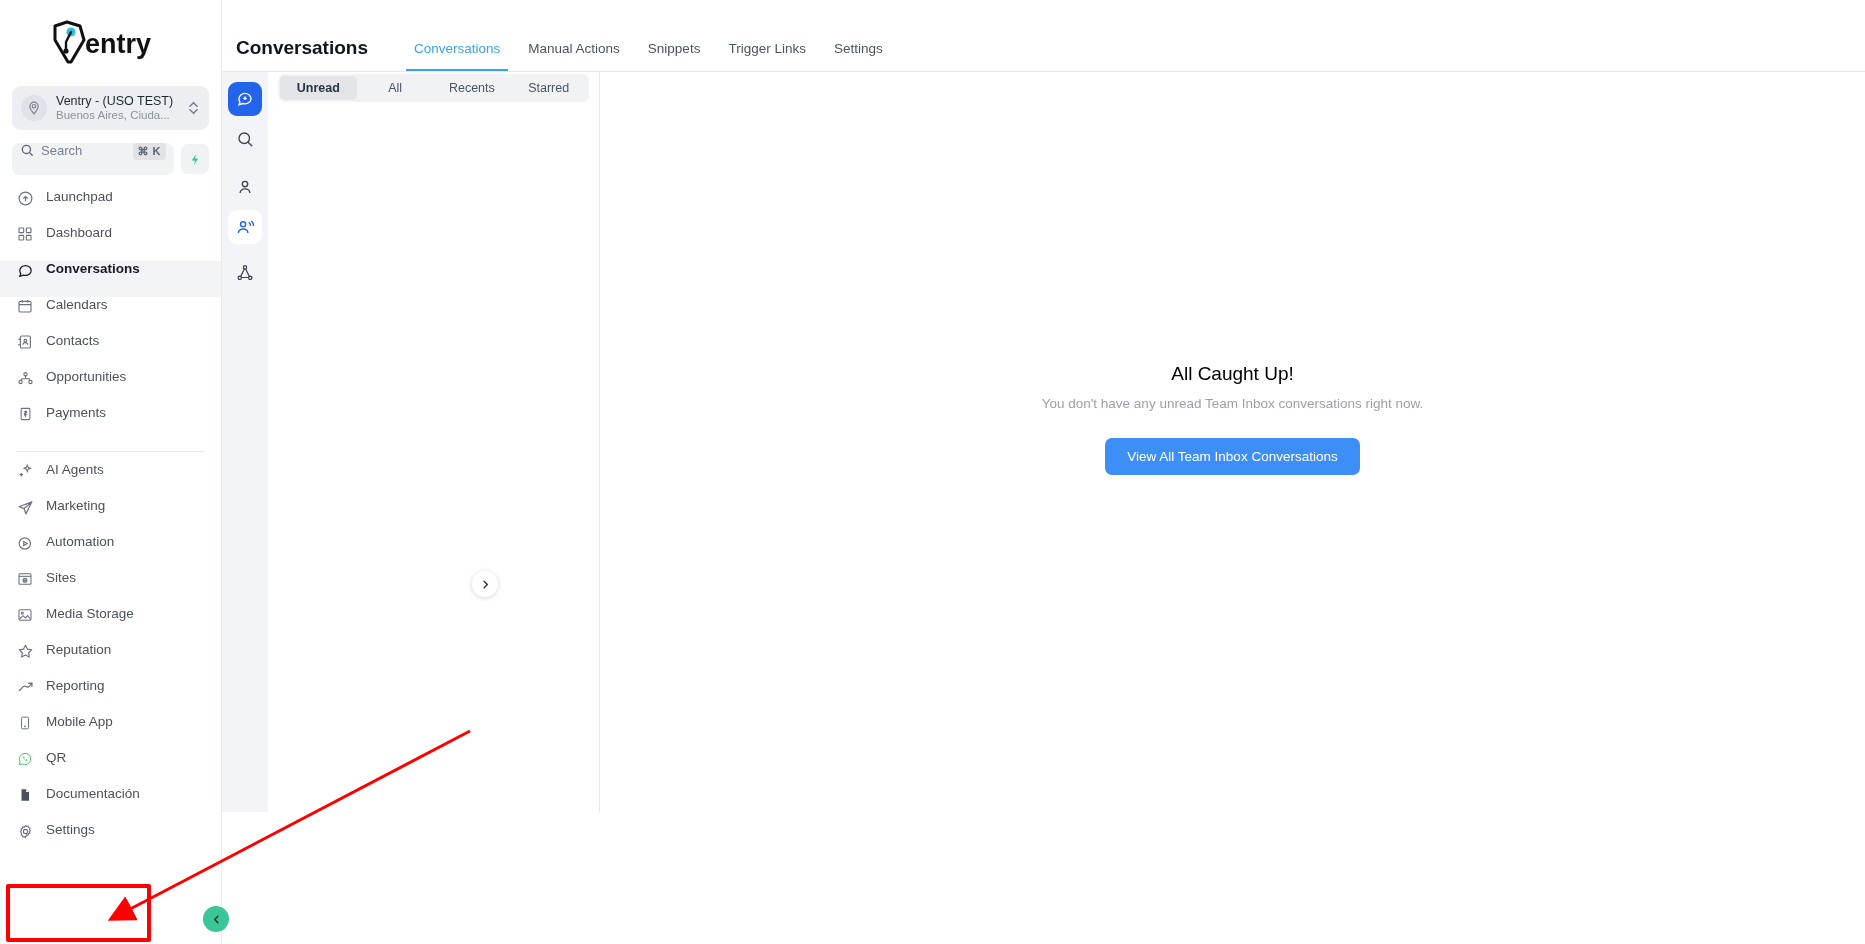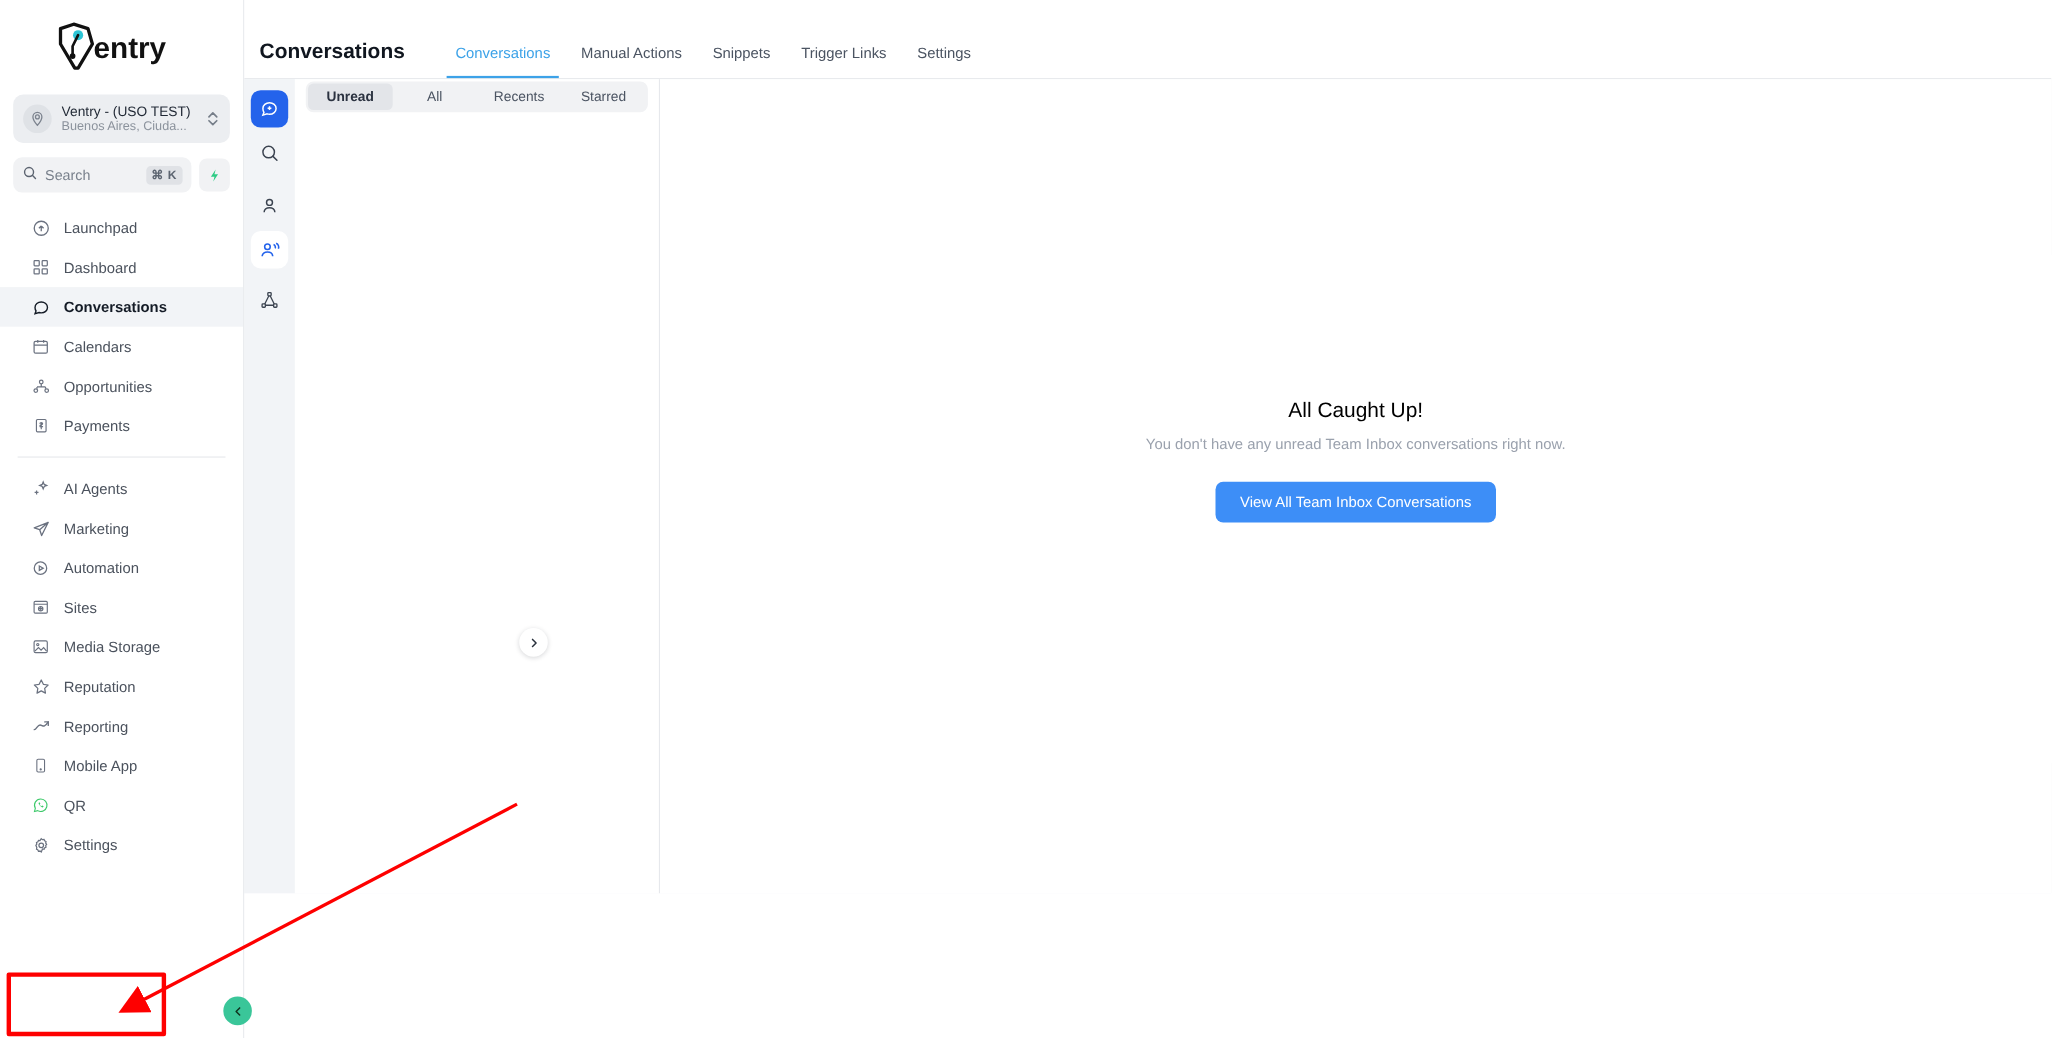--- a/index.html
+++ b/index.html
@@ -31,30 +31,30 @@
     display: flex; align-items: center; justify-content: center; flex: 0 0 26px;
   }
   .loc-text { flex: 1; min-width: 0; line-height: 1.15; }
   .loc-name { font-size: 12.5px; font-weight: 400; color: #1f2733; white-space: nowrap; overflow: hidden; text-overflow: ellipsis; }
   .loc-sub { font-size: 11.5px; color: #8b929c; white-space: nowrap; overflow: hidden; text-overflow: ellipsis; }
   .loc-chev { flex: 0 0 14px; display: flex; flex-direction: column; align-items: center; gap: 2px; color: #737b86; }
 
   .search-row { margin: 13px 12px 0 12px; display: flex; align-items: center; gap: 7px; }
   .search-box {
     flex: 1; height: 32px; background: #f1f2f4; border-radius: 8px;
-    display: flex; align-items: center; padding: 0 8px; gap: 7px; cursor: text;
+    display: flex; align-items: flex-start; padding: 0 8px; gap: 7px; cursor: text;
   }
   .search-ph { flex: 1; font-size: 13px; color: #79818c; }
   .kbd { font-size: 11px; color: #5c6470; background: #e0e2e6; border-radius: 4px; padding: 2px 5px; font-weight: 600; letter-spacing: 0.5px; }
   .spark-btn { width: 28px; height: 30px; background: #f1f2f4; border-radius: 7px; display: flex; align-items: center; justify-content: center; cursor: pointer; }
 
   .nav { margin-top: 14px; flex: 1; overflow: hidden; }
   .nav-item {
-    height: 36px; display: flex; align-items: center; gap: 12px;
-    padding-left: 28px; cursor: pointer; color: #4b525d; font-size: 13.5px;
+    height: 36px; display: flex; align-items: flex-start; gap: 12px;
+    padding-left: 16px; cursor: pointer; color: #4b525d; font-size: 13.5px;
     position: relative;
   }
   .nav-item .ico { width: 18px; height: 18px; flex: 0 0 18px; display: flex; align-items: center; justify-content: center; color: #6b7280; }
   .nav-item.active { background: #f2f4f7; color: #141b26; font-weight: 700; }
   .nav-item.active .ico { color: #141b26; }
   .nav-sep { height: 1px; background: #e6e8ec; margin: 10px 16px 10px 16px; }
 
   
   .main { flex: 1; display: flex; flex-direction: column; min-width: 0; background: #fff; }
   .topbar {
@@ -220,20 +220,31 @@
       <div class="nav-item">
         <span class="ico">
           <svg width="16" height="16" viewBox="0 0 24 24" fill="none" stroke="currentColor" stroke-width="1.7">
               <rect x="3" y="5" width="18" height="16" rx="2"></rect>
               <path d="M3 10h18M8 3v4M16 3v4"></path>
             </svg>
         </span>
         <span>Calendars</span>
       </div>
 
+      <div class="nav-item">
+        <span class="ico">
+          <svg width="16" height="16" viewBox="0 0 24 24" fill="none" stroke="currentColor" stroke-width="1.7">
+              <rect x="5" y="3" width="15" height="18" rx="2"></rect>
+              <path d="M5 8H2M5 16H2"></path>
+              <circle cx="12.5" cy="10" r="2"></circle>
+              <path d="M9 16c0-2 1.6-3 3.5-3s3.5 1 3.5 3"></path>
+            </svg>
+        </span>
+        <span>Contacts</span>
+      </div>
 
       <div class="nav-item">
         <span class="ico">
           <svg width="17" height="17" viewBox="0 0 24 24" fill="none" stroke="currentColor" stroke-width="1.6">
               <circle cx="12" cy="6" r="2.3"></circle>
               <circle cx="5" cy="17" r="2.3"></circle>
               <circle cx="19" cy="17" r="2.3"></circle>
               <path d="M12 8.3v4M12 12.3H6.5M12 12.3h5.5M6.5 12.3v2.4M17.5 12.3v2.4"></path>
             </svg>
         </span>
@@ -337,20 +348,29 @@
       <div class="nav-item">
         <span class="ico">
           <svg width="16" height="16" viewBox="0 0 24 24" fill="none" stroke="#3dc96a" stroke-width="1.5">
               <path d="M12 3.5a8.5 8.5 0 0 0-7.3 12.8L3.5 20.5l4.4-1.1A8.5 8.5 0 1 0 12 3.5z"></path>
               <path d="M9 9c.3 2.5 3.5 5.7 6 6l1-1.5-2-1-1 1c-1-.5-2-1.5-2.5-2.5l1-1-1-2z" fill="#3dc96a" stroke="none"></path>
             </svg>
         </span>
         <span>QR</span>
       </div>
 
+      <div class="nav-item">
+        <span class="ico">
+          <svg width="14" height="16" viewBox="0 0 24 24" fill="#4b525d" stroke="none">
+              <path d="M6 2h8l5 5v15H6z"></path>
+              <path d="M14 2v5h5" fill="#ffffff"></path>
+            </svg>
+        </span>
+        <span>Documentación</span>
+      </div>
 
       <div class="nav-item">
         <span class="ico">
           <svg width="17" height="17" viewBox="0 0 24 24" fill="none" stroke="currentColor" stroke-width="1.6">
               <circle cx="12" cy="12" r="3"></circle>
               <path d="M12 3.5l1.6 1.2 2-.4.7 1.9 1.8.9-.4 2 1.2 1.6-1.2 1.6.4 2-1.8.9-.7 1.9-2-.4L12 20.5l-1.6-1.2-2 .4-.7-1.9-1.8-.9.4-2L5.1 12l1.2-1.6-.4-2 1.8-.9.7-1.9 2 .4z"></path>
             </svg>
         </span>
         <span>Settings</span>
       </div>

